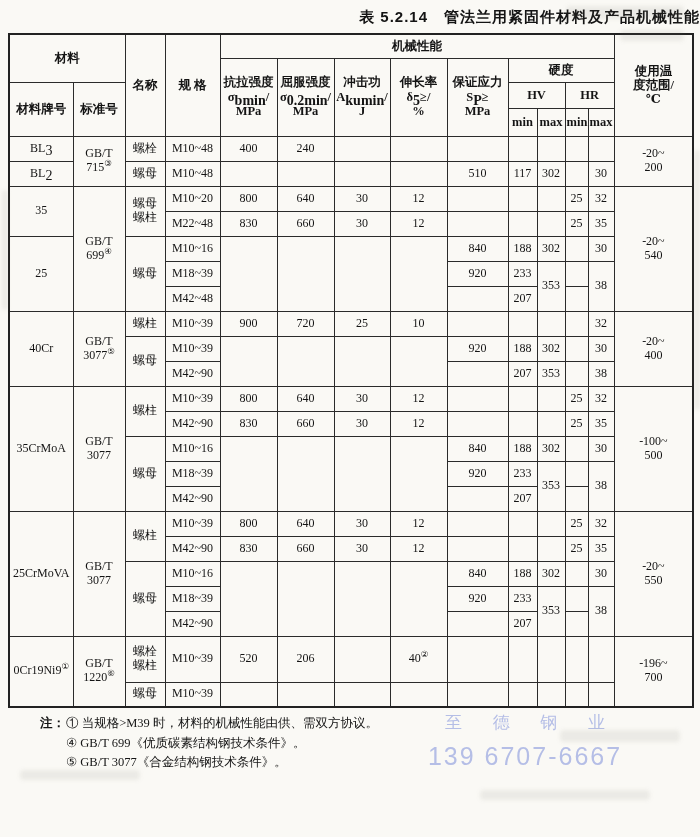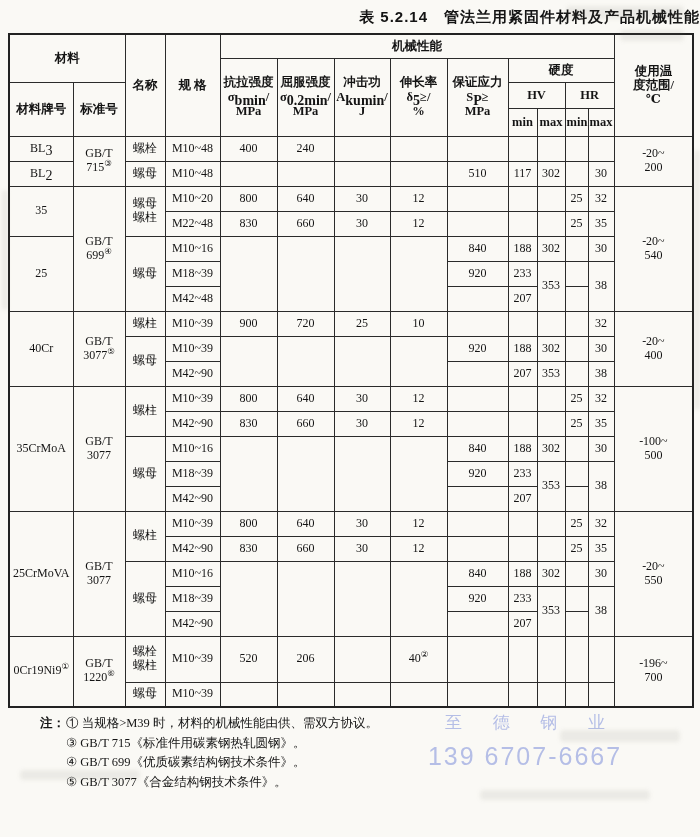--- a/index.html
+++ b/index.html
@@ -417,21 +417,20 @@
         <td></td>
         <td></td>
       </tr>
     </tbody>
   </table>
 
   <div class="notes">
     <span class="lbl">注：</span>
     <div class="items">
       <div>① 当规格&gt;M39 时，材料的机械性能由供、需双方协议。</div>
-      <div>③ GB/T 715《标准件用碳素钢热轧圆钢》。</div>
       <div>④ GB/T 699《优质碳素结构钢技术条件》。</div>
       <div>⑤ GB/T 3077《合金结构钢技术条件》。</div>
     </div>
   </div>
 
   <div class="wm">
     <div class="l1">至 德 钢 业</div>
     <div class="l2">139 6707-6667</div>
   </div>
 

